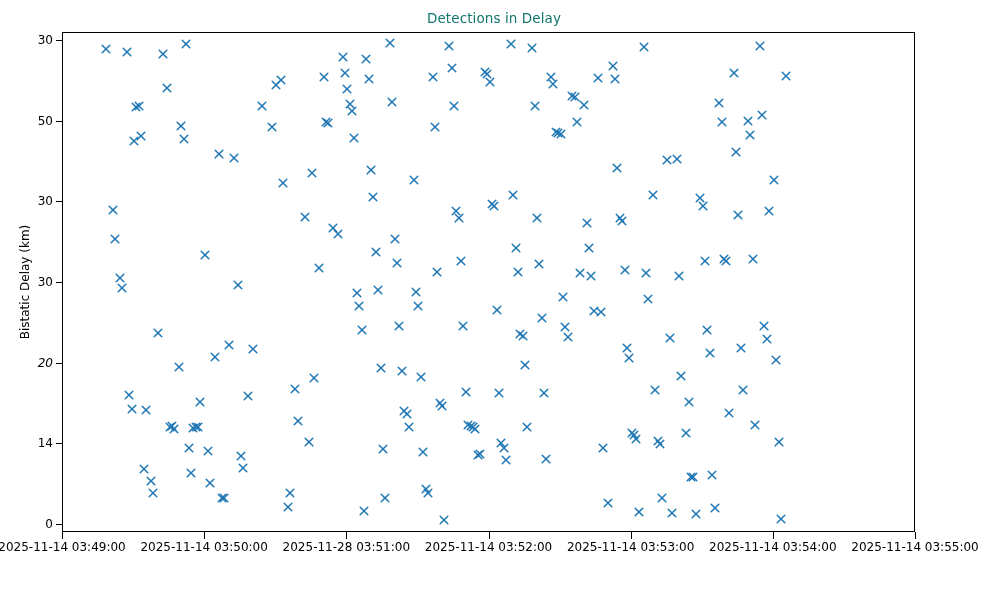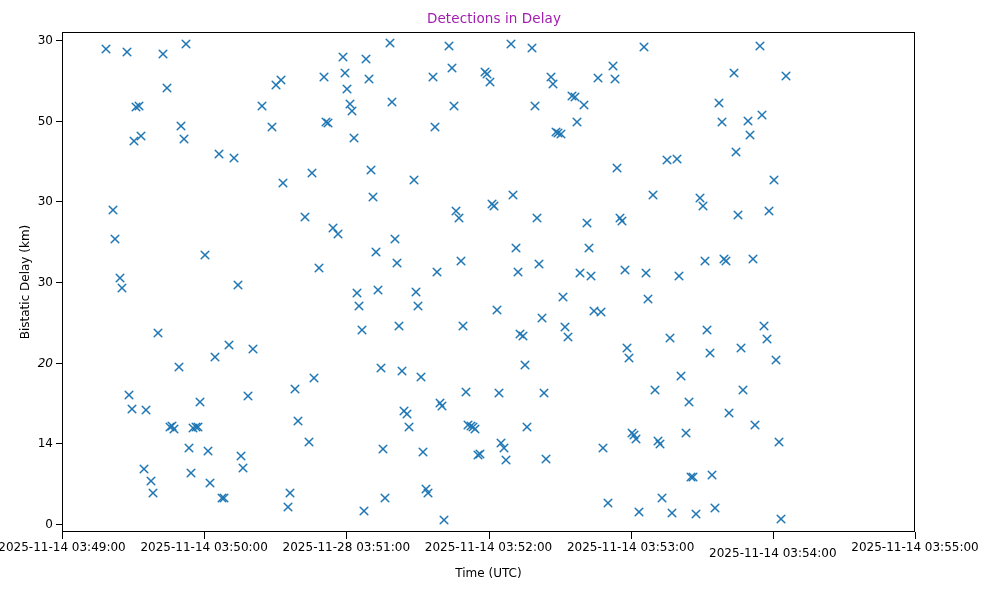--- a/index.html
+++ b/index.html
@@ -18,21 +18,21 @@
     background: #ffffff;
     overflow: hidden;
   }
   #chart-title {
     position: absolute;
     left: 0;
     top: 10px;
     width: 988px;
     text-align: center;
     font-size: 13.5px;
-    color: #a21caf;
+    color: #0f766e;
     letter-spacing: 0.1px;
   }
   
   #axes {
     position: absolute;
     left: 62px;
     top: 32px;
     width: 853px;
     height: 500px;
     border: 1.05px solid #000000;
@@ -1525,19 +1525,18 @@
       <div class="xtick-mark" style="left: 772.833px;"></div>
       <div class="xtick-mark" style="left: 915px;"></div>
     </div>
 
   <div id="xtick-labels">
       <div class="xtick-label" style="left: 62px;">2025-11-14 03:49:00</div>
       <div class="xtick-label" style="left: 204.167px;">2025-11-14 03:50:00</div>
       <div class="xtick-label" style="left: 346.333px;">2025-11-28 03:51:00</div>
       <div class="xtick-label" style="left: 488.5px;">2025-11-14 03:52:00</div>
       <div class="xtick-label" style="left: 630.667px;">2025-11-14 03:53:00</div>
-      <div class="xtick-label" style="left: 772.833px; margin-top: 6px;">2025-11-14 03:54:00</div>
+      <div class="xtick-label" style="left: 772.833px;">2025-11-14 03:54:00</div>
       <div class="xtick-label" style="left: 915px;">2025-11-14 03:55:00</div>
     </div>
 
-  <div id="xlabel">Time (UTC)</div>
 
 </div>
 
 </body></html>

